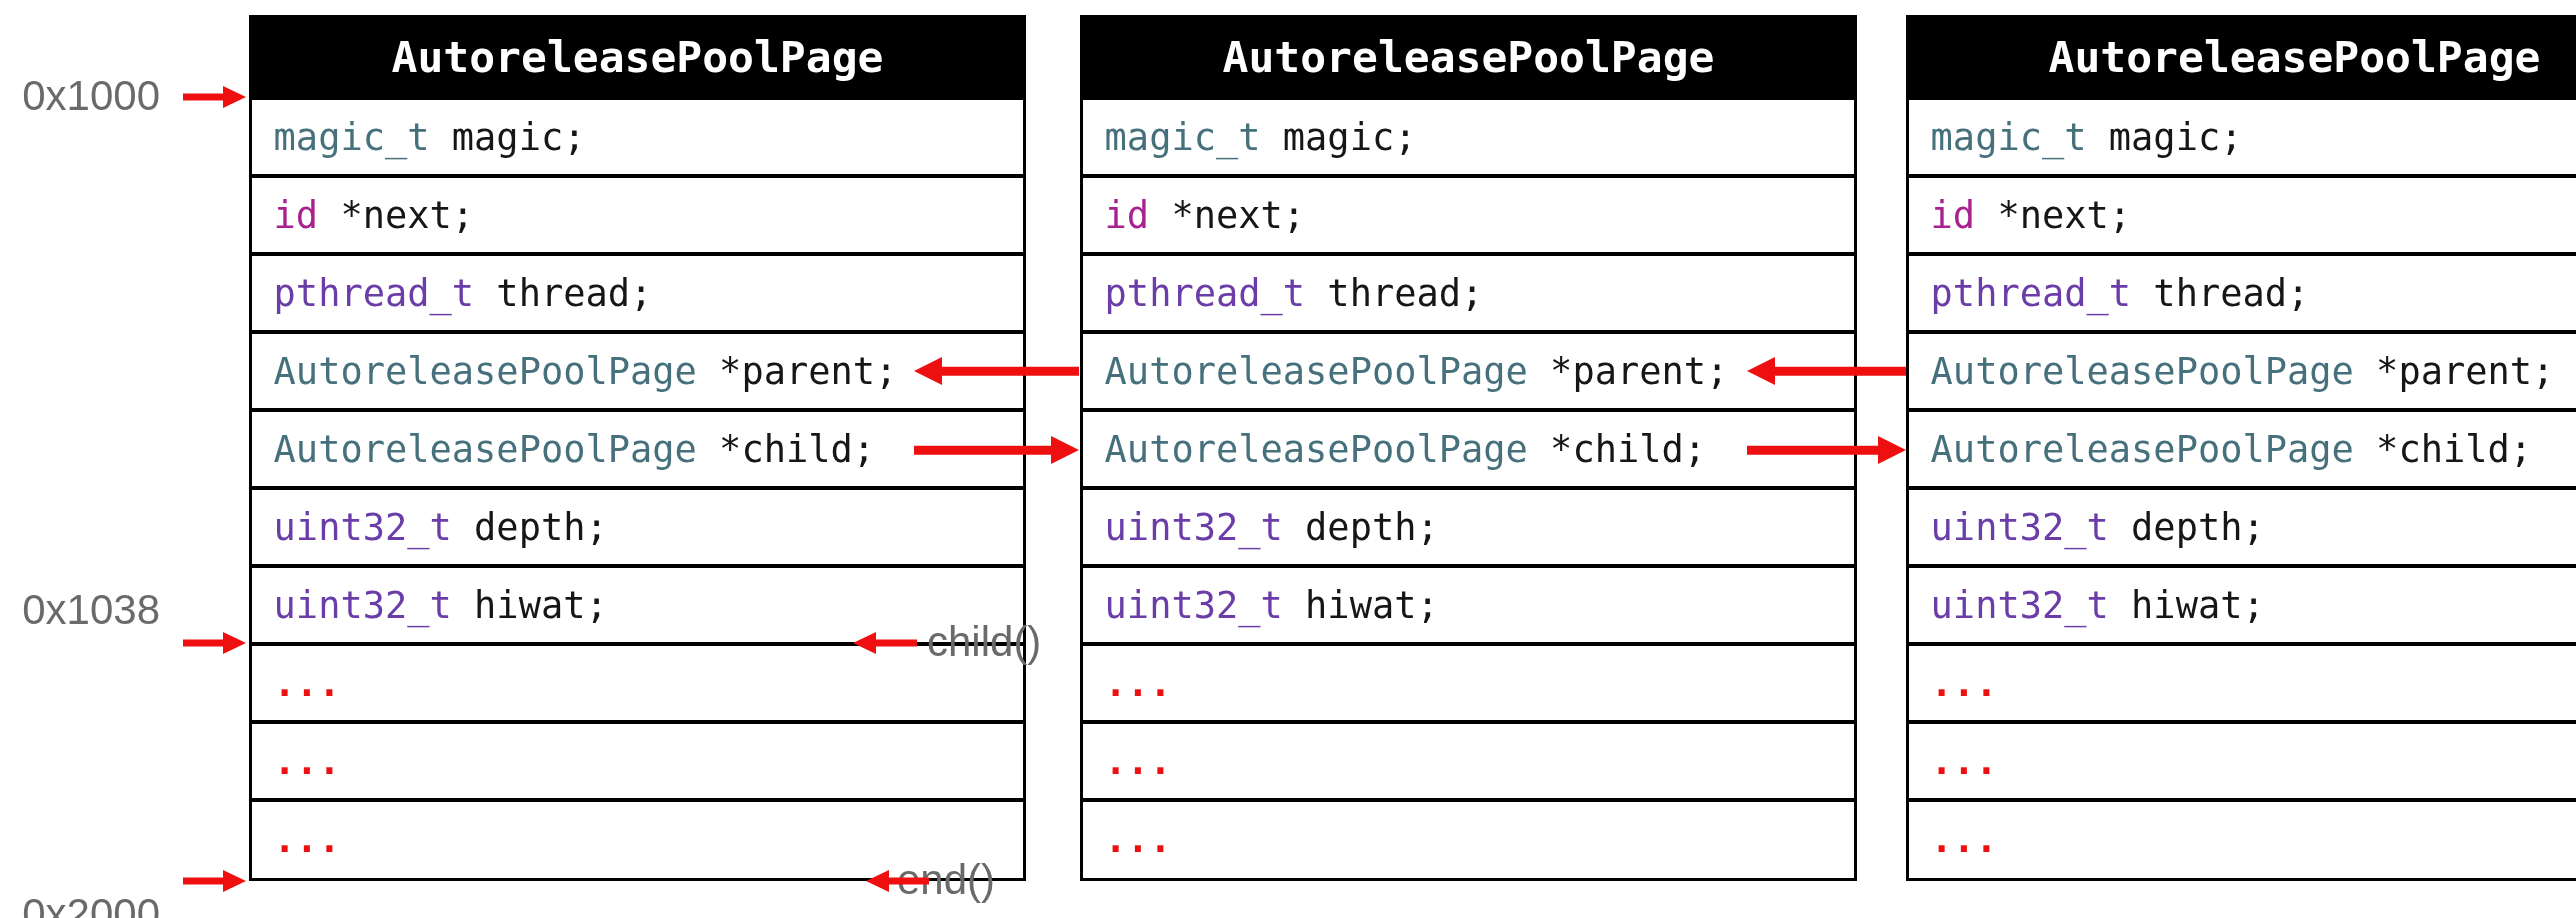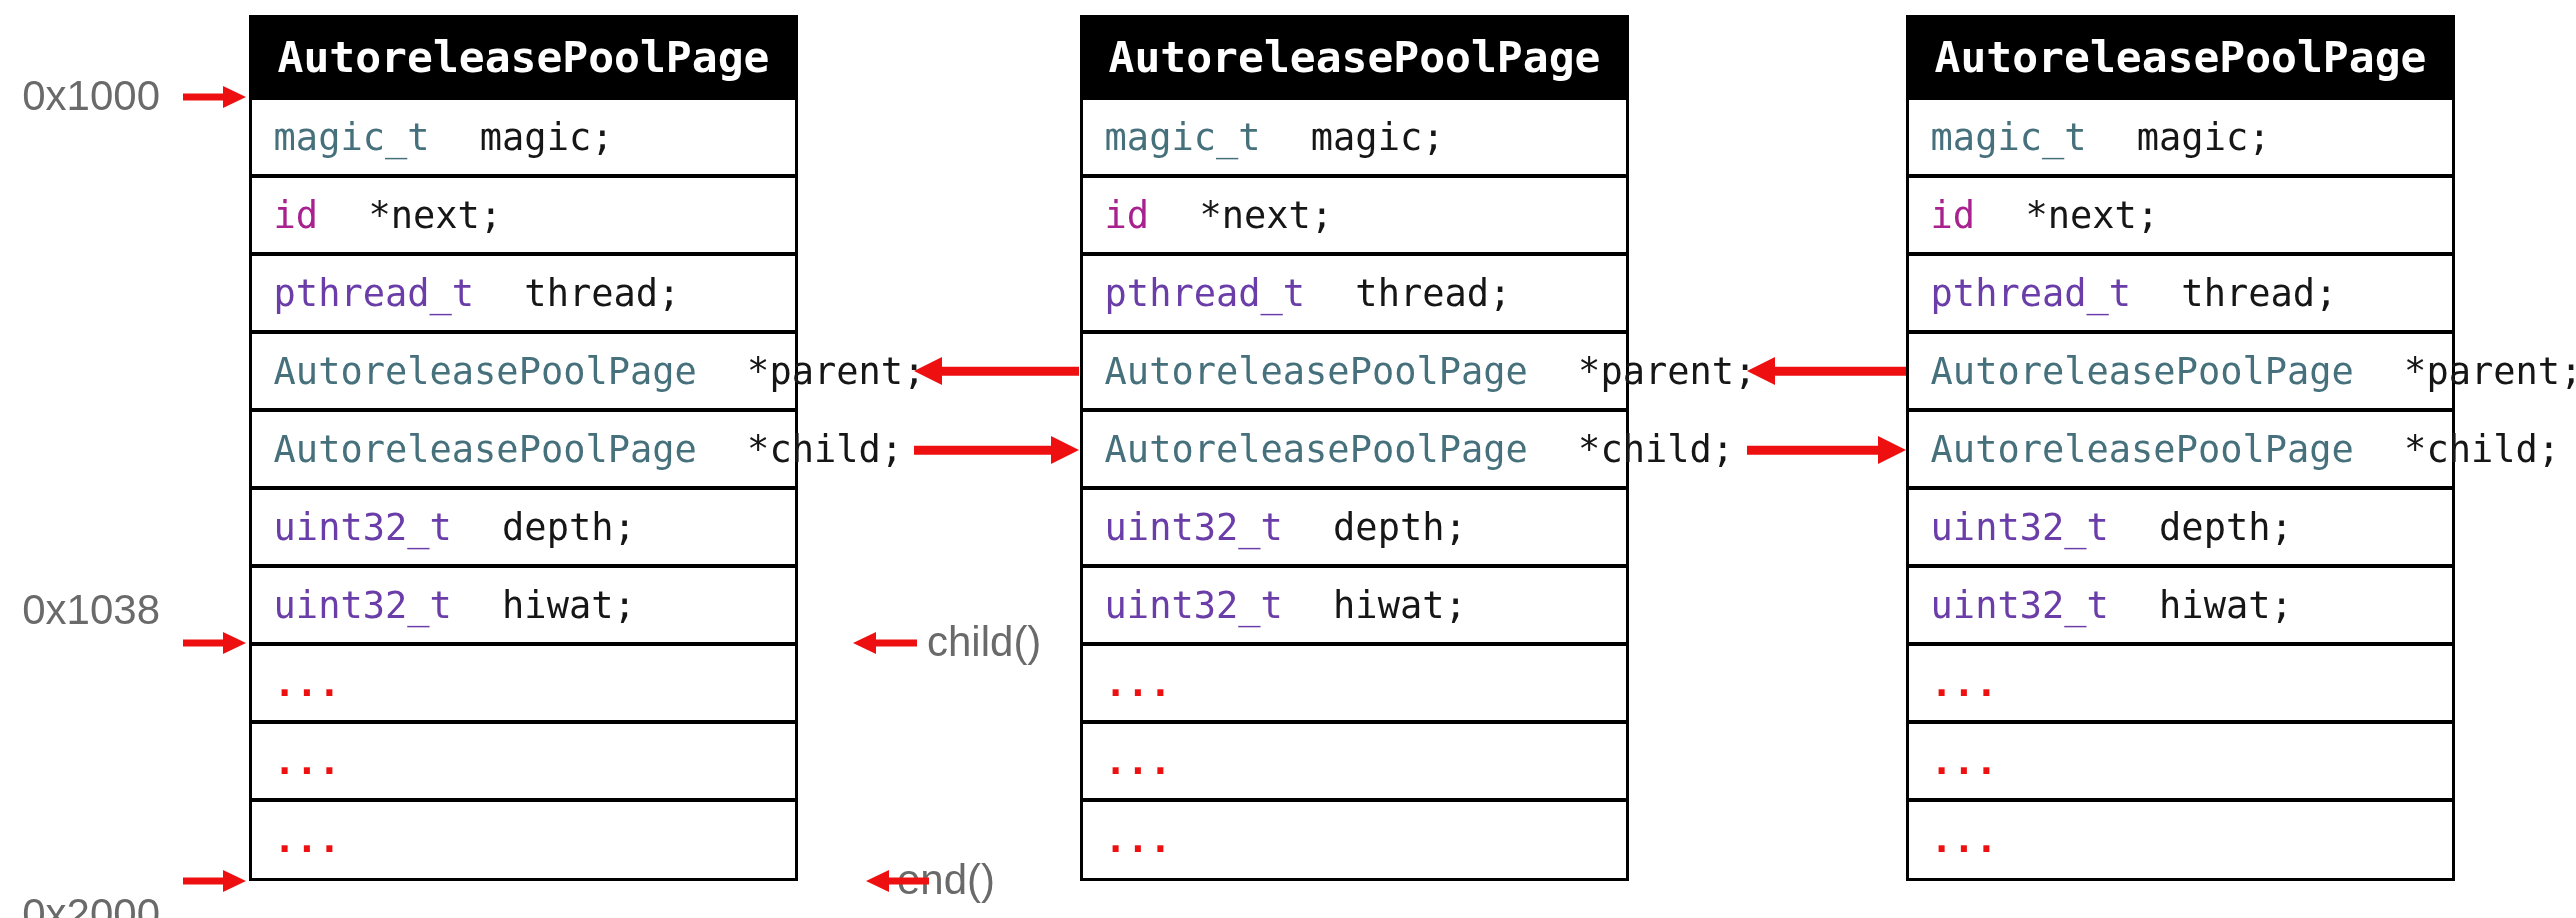--- a/index.html
+++ b/index.html
@@ -6,33 +6,33 @@
     --teal:#46717c; --magenta:#a9218e; --purple:#6a3da8; --plain:#161616;
     --red:#ee1010; --gray:#6a6a6a; --border:#000000;
   }
   html,body{margin:0;padding:0;background:#ffffff;}
   .canvas{
     position:relative; width:2576px; height:919px; overflow:hidden;
     background:#ffffff; font-family:"DejaVu Sans Mono","Liberation Mono",monospace;padding-left:8px;
   }
   
   .box{
-    position:absolute; top:15.4px; width:549px; height:866px;
+    position:absolute; top:15.4px; width:777px; height:866px;
     box-sizing:border-box; border:3.9px solid var(--border); background:#ffffff;
   }
   .box1{left:249px}.box2{left:1080px}.box3{left:1906px}
   .box-header{
     height:78px; background:#000000; color:#ffffff;
     display:flex; align-items:center; justify-content:center;
     font-size:43px; font-weight:bold; letter-spacing:0px;
   }
   .row{
     box-sizing:border-box; height:78px; border-top:4.6px solid var(--border);
     display:flex; align-items:center; padding-left:21.6px;
-    font-size:37px; white-space:pre; line-height:1;gap:28px;
+    font-size:37px; white-space:pre; line-height:1;
   }
   .c-teal{color:var(--teal)} .c-magenta{color:var(--magenta)}
   .c-purple{color:var(--purple)} .c-plain{color:var(--plain)}
   .c-red{color:var(--red); font-weight:bold;}
   
   .lbl{
     position:absolute; font-family:"Liberation Sans",sans-serif;
     font-size:42px; color:var(--gray); transform:translateY(-52%);
     white-space:nowrap; z-index:4;
   }

